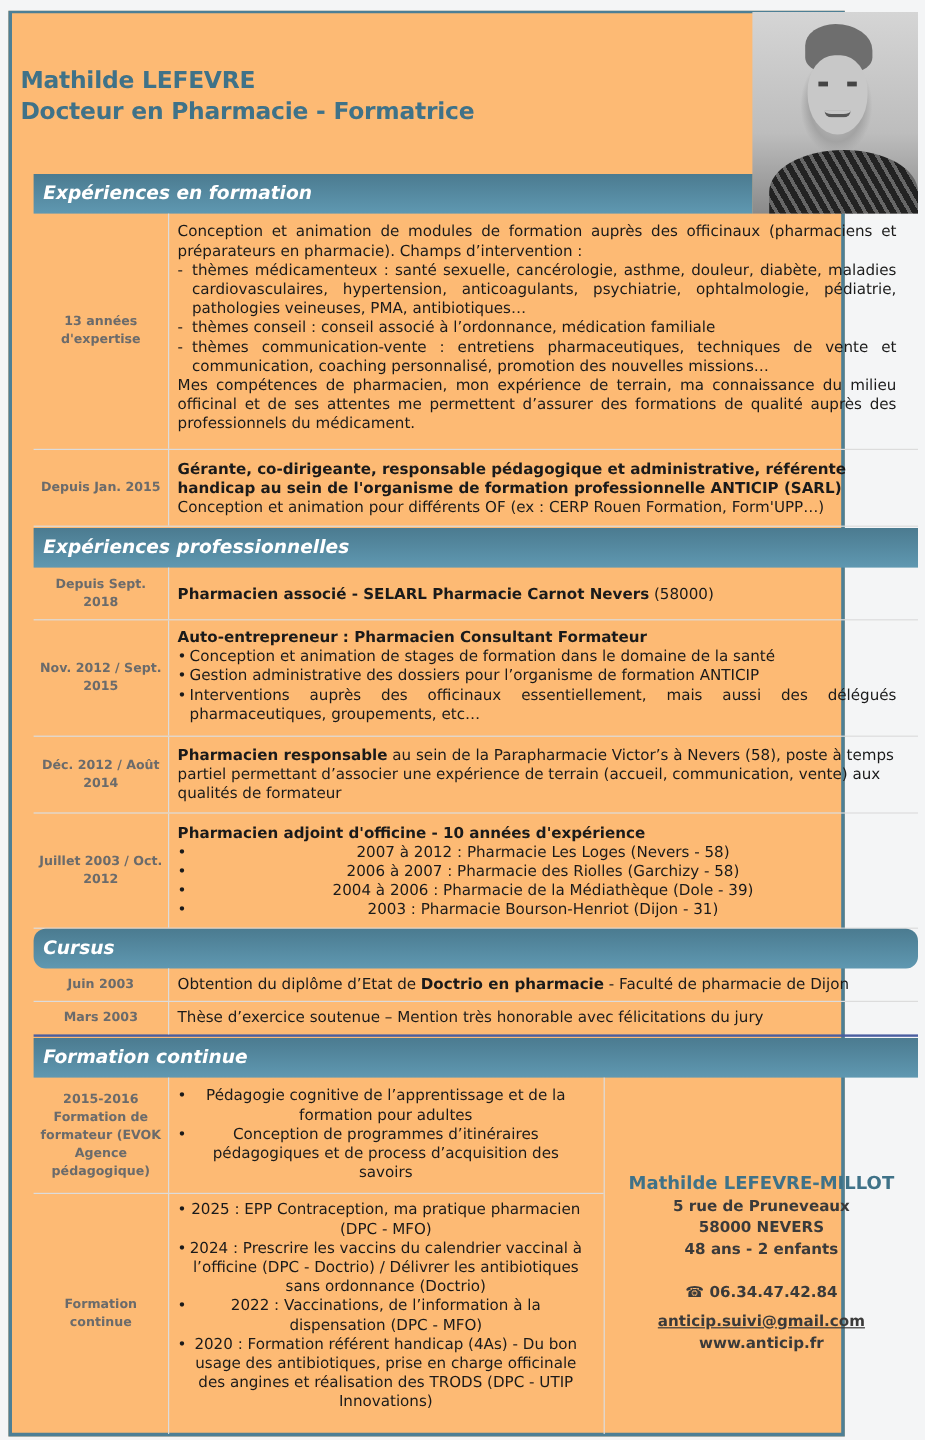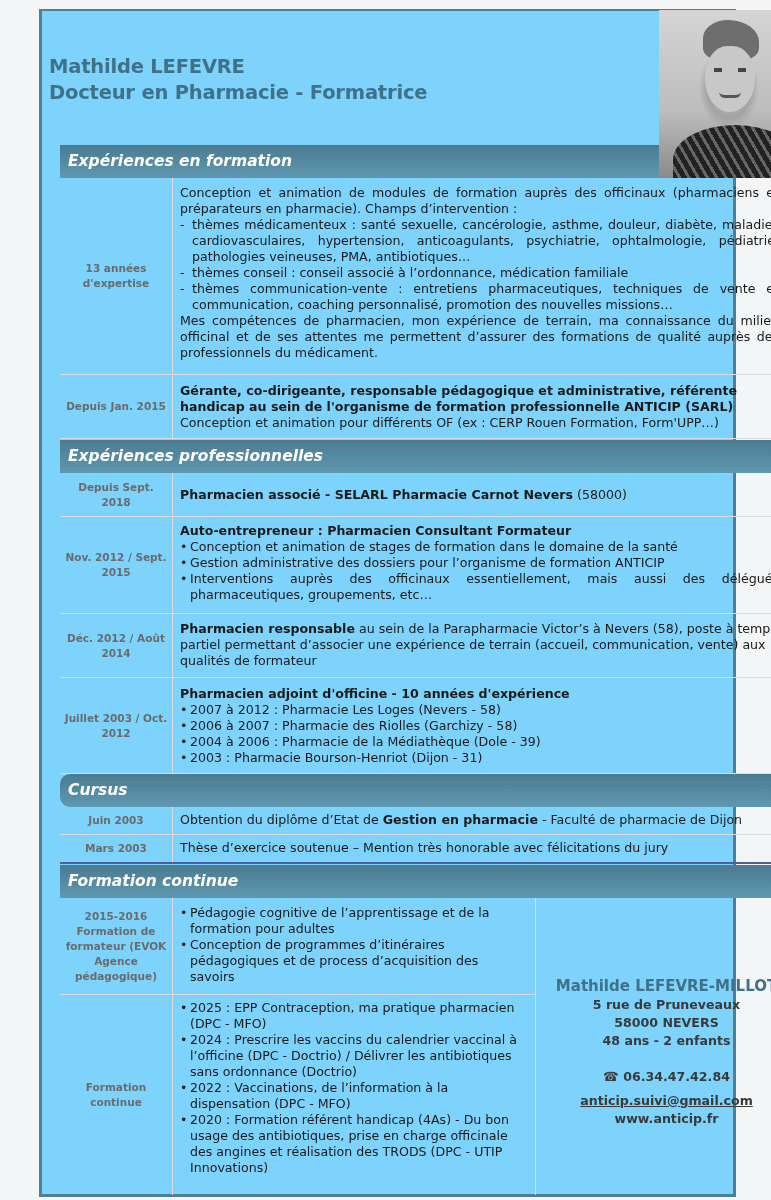--- a/index.html
+++ b/index.html
@@ -1,20 +1,20 @@
 <!DOCTYPE html>
 <html><head>
 <meta charset="utf-8">
 <style>
   * { box-sizing: border-box; margin: 0; padding: 0; }
   html, body { width: 771px; height: 1200px; background: #f4f5f6; overflow: hidden; }
   body { font-family: "DejaVu Sans", sans-serif; color: #1a1a1a; position: relative; }
   .page {
     position: absolute; left: 7px; top: 9px; width: 697px; height: 1188px;
-    background: #7dd3fc; border: 3px solid #4d7f95; border-top-width: 2px; margin-left: 32px;
+    background: #fdba74; border: 3px solid #4d7f95; border-top-width: 2px;
   }
   .title {
     position: absolute; left: 7px; top: 43px; color: #3f7288;
     font-weight: bold; font-size: 19.5px; line-height: 26px; letter-spacing: -0.2px;
   }
   .photo {
     position: absolute; left: 617px; top: -1px; width: 138px; height: 168px;
     background: radial-gradient(ellipse 40px 55px at 70px 78px, #c9c9c9 0%, #a3a3a3 55%, rgba(0,0,0,0) 75%),
                 linear-gradient(180deg, #d5d5d5 0%, #bdbdbd 60%, #8a8a8a 100%);
     overflow: hidden;
@@ -40,21 +40,21 @@
   }
   .row .content {
     flex: 1; padding: 4px 18px 3px 7px; font-size: 12.6px; line-height: 16px; color: #1a1a1a;
   }
   .justify { text-align: justify; }
   .b { font-weight: bold; }
   ul.dash { list-style: none; }
   ul.dash li { position: relative; padding-left: 12px; text-align: justify; }
   ul.dash li::before { content: "-"; position: absolute; left: 0; }
   ul.dot { list-style: none; }
-  ul.dot li { position: relative; padding-left: 10px; }
+  ul.dot li { position: relative; padding-left: 10px; text-align: center; }
   ul.dot li::before { content: "•"; position: absolute; left: 0; }
   ul.dot.justify li { text-align: justify; }
 
   .contact {
     position: absolute; left: 493px; top: 887px; width: 262px; height: 297px;
     border-left: 1px solid #dcdcdc;
     display: flex; flex-direction: column; align-items: center; justify-content: center;
     text-align: center; padding-top: 10px;
   }
   .contact .name { color: #3f7288; font-weight: bold; font-size: 15px; line-height: 20px; }
@@ -142,21 +142,21 @@
         <li>2003 : Pharmacie Bourson-Henriot (Dijon - 31)</li>
       </ul>
     </div>
   </div>
 
   <div class="section-header" style="top:763px; width:737px;border-radius:10px;">Cursus</div>
 
   <div class="row" style="top:796px; width:737px; height:28px;">
     <div class="date">Juin 2003</div>
     <div class="content" style="display:flex; align-items:center; padding-top:2px;">
-      <span><span>Obtention du diplôme d’Etat de </span><span class="b">Gestion en pharmacie</span><span> - Faculté de pharmacie de Dijon</span></span>
+      <span><span>Obtention du diplôme d’Etat de </span><span class="b">Doctrio en pharmacie</span><span> - Faculté de pharmacie de Dijon</span></span>
     </div>
   </div>
 
   <div class="row" style="top:824px; width:737px; height:29px; border-bottom:2px solid #4a5ea0;">
     <div class="date">Mars 2003</div>
     <div class="content" style="display:flex; align-items:center; padding-top:2px;">
       <span>Thèse d’exercice soutenue – Mention très honorable avec félicitations du jury</span>
     </div>
   </div>
 

